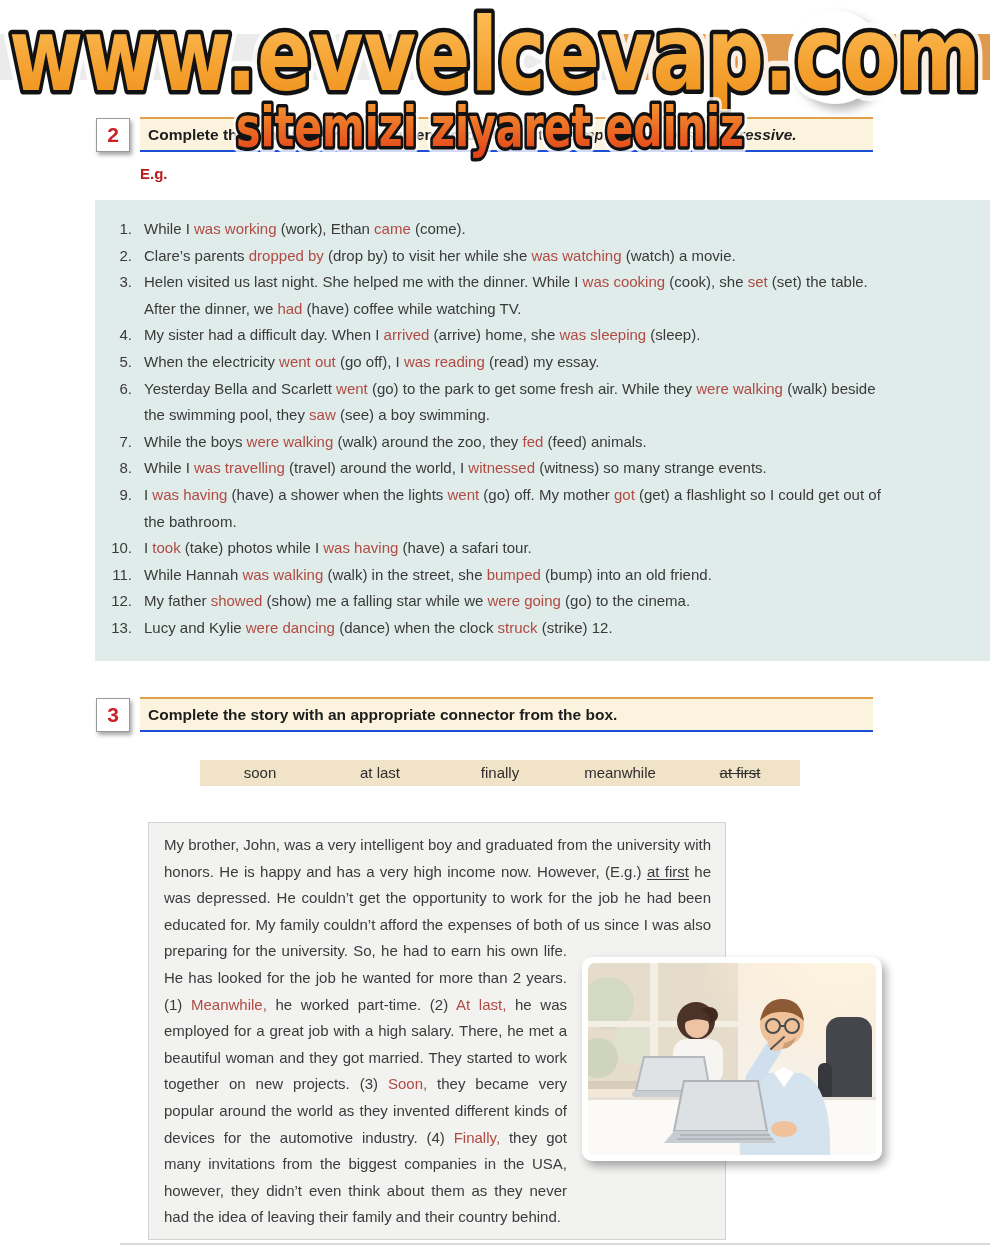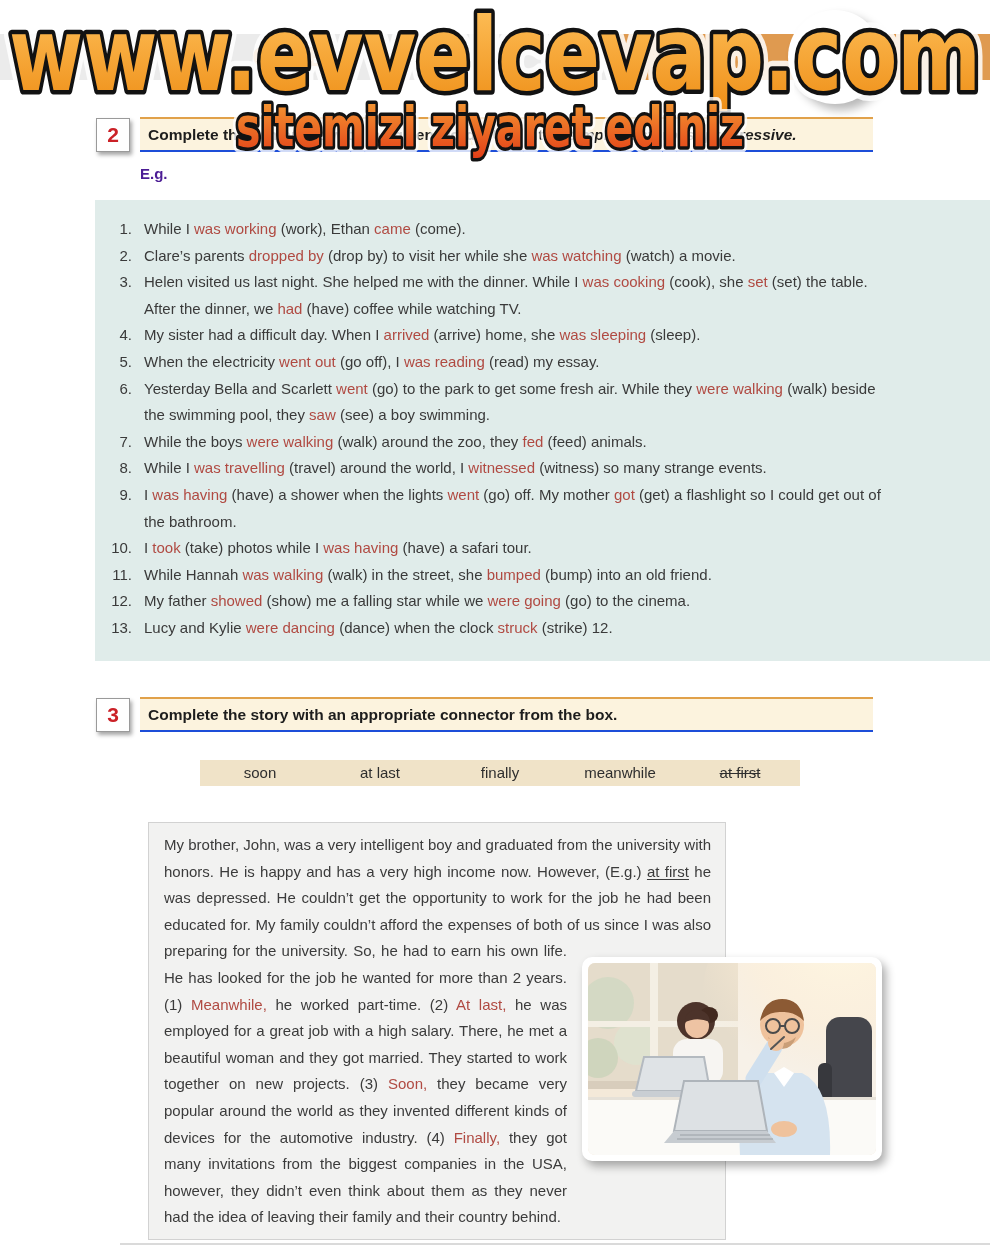--- a/index.html
+++ b/index.html
@@ -22,21 +22,21 @@
          box-shadow:2px 3px 4px rgba(0,0,0,0.35);color:#cb2127;font-weight:bold;font-size:21px;
          text-align:center;line-height:32px;}
   .badge2{top:118px;} .badge3{top:698px;}
   .instr-bar{position:absolute;left:140px;width:733px;height:35px;background:#fcf3de;
              border-top:2px solid #e1a14a;border-bottom:2px solid #1d4ed8;box-sizing:border-box;
              display:flex;align-items:center;padding-left:8px;font-weight:bold;font-size:15.5px;color:#1d1d1d;}
   .bar2{top:117px;} .bar3{top:697px;}
   .tense{font-style:italic;}
 
   
-  .eg-line{position:absolute;left:140px;top:163px;font-size:15px;color:#4c1d95;display:flex;line-height:22px;}
+  .eg-line{position:absolute;left:140px;top:163px;font-size:15px;color:#b91c1c;display:flex;line-height:22px;}
   .eg-label{font-weight:bold;width:78px;flex:none;}
   .exu{text-decoration:underline;text-underline-offset:2px;}
 
   
   .mint{position:absolute;left:95px;top:200px;width:895px;height:461px;background:#e0ecea;
         padding-top:16px;box-sizing:border-box;}
   .item{display:flex;font-size:15px;color:#3a3a3a;line-height:26.6px;}
   .item .num{width:37px;text-align:right;margin-right:12px;flex:none;}
   .item .txt{white-space:nowrap;}
   .ans{color:#b04a42;text-underline-offset:2px;}

